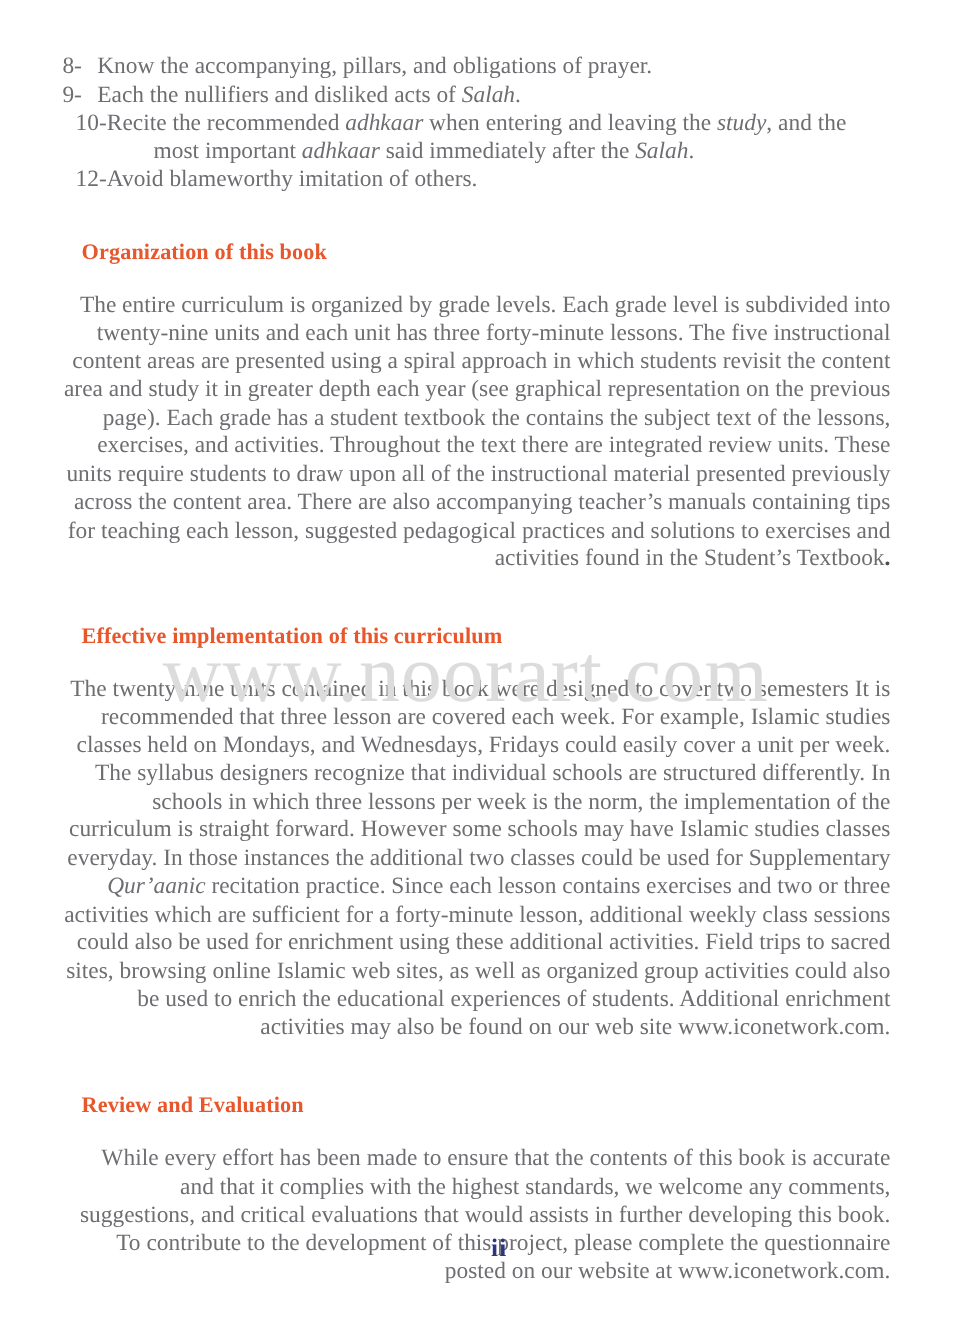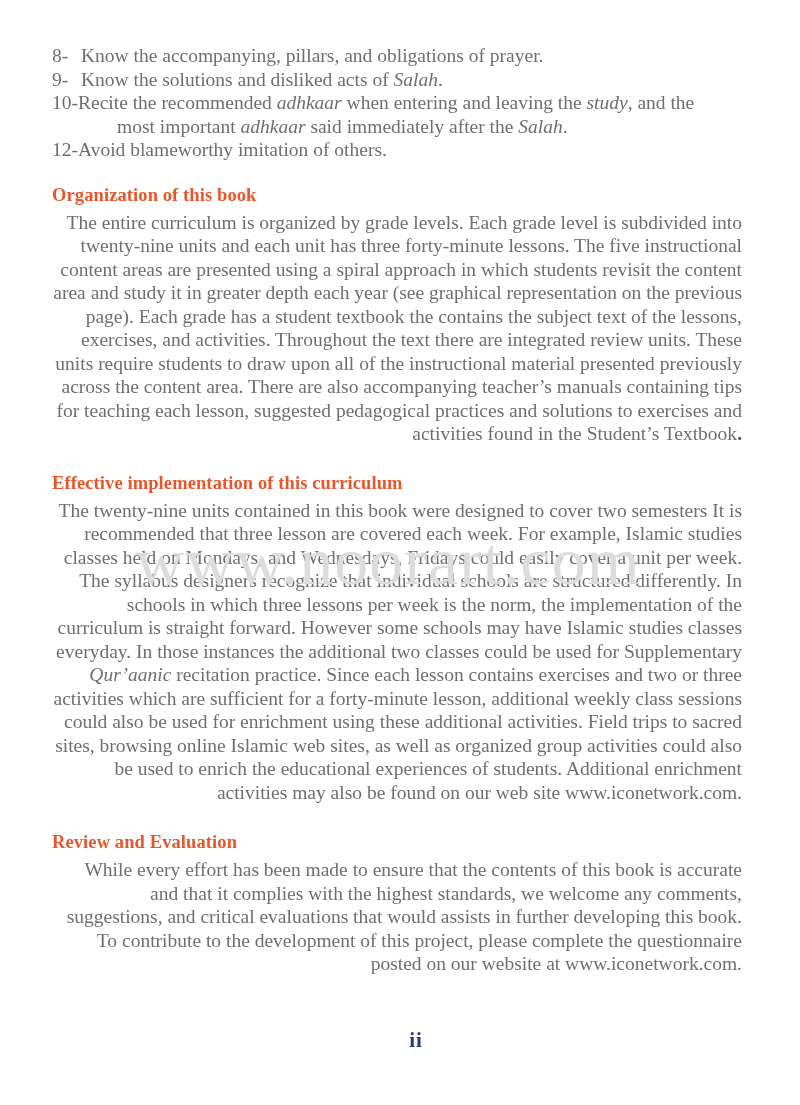--- a/index.html
+++ b/index.html
@@ -65,32 +65,33 @@
   }
   .num-list .marker {
     flex: 0 0 auto;
     white-space: pre;
   }
   .num-list .marker.wide {
     min-width: 29px;
   }
   .num-list .marker.narrow {
     min-width: 0;
+    margin-left: 11px;
   }
   .num-list .txt {
     flex: 1 1 auto;
   }
   .num-list .cont {
     display: block;
     padding-left: 39px;
   }
 
   
   h2.sec {
-    margin: 0;
+    margin: 16px;
     padding: 0;
     font-family: "Liberation Serif", "DejaVu Serif", serif;
     font-weight: bold;
     font-size: 18.5px;
     line-height: 22px;
     color: #e8572c;
     letter-spacing: 0.1px;
   }
 
   
@@ -139,21 +140,21 @@
 
     <ul class="num-list">
 
       <li>
         <span class="marker wide">8-</span>
         <span class="txt">Know the accompanying, pillars, and obligations of prayer.</span>
       </li>
 
       <li>
         <span class="marker wide">9-</span>
-        <span class="txt"><span>Know the solutions and disliked acts of </span><em>Salah</em><span>.</span></span>
+        <span class="txt"><span>Each the nullifiers and disliked acts of </span><em>Salah</em><span>.</span></span>
       </li>
 
       <li>
         <span class="marker narrow">10-</span>
         <span class="txt">
           <span>Recite the recommended <em>adhkaar</em> when entering and leaving the <em>study</em>, and the</span>
           <span class="cont">most important <em>adhkaar</em> said immediately after the <em>Salah</em>.</span>
         </span>
       </li>
 

